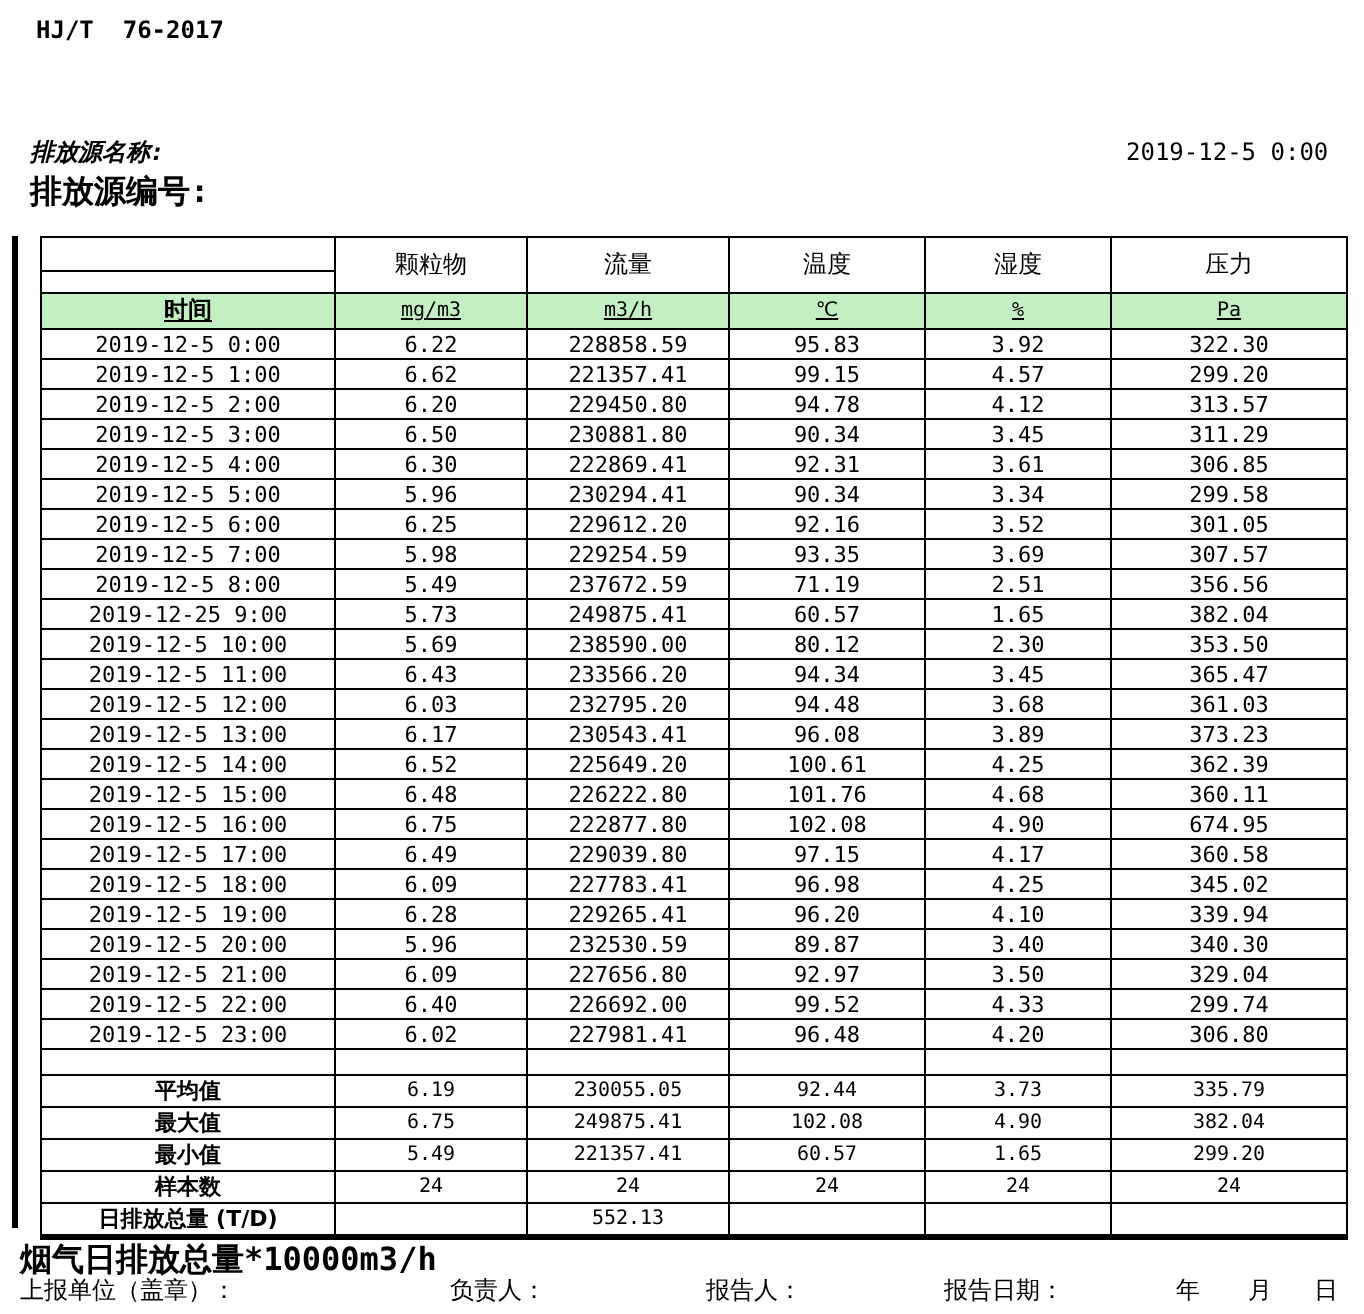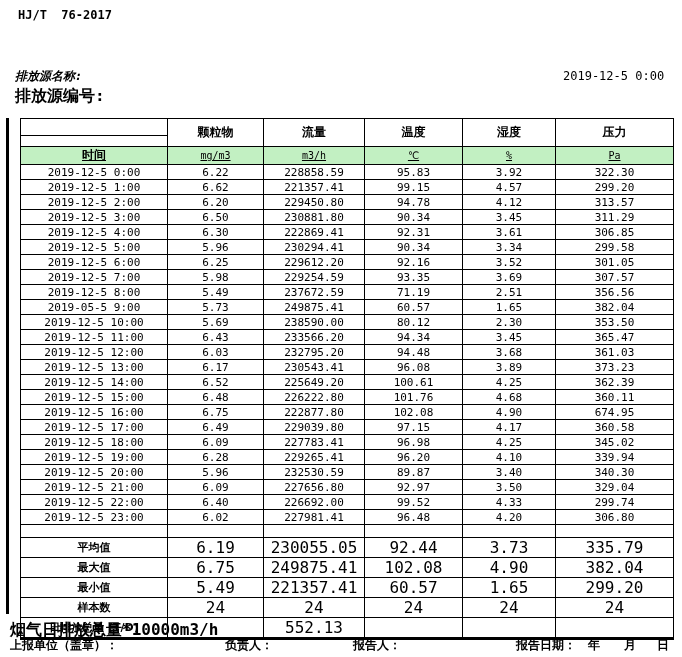--- a/index.html
+++ b/index.html
@@ -18,32 +18,32 @@
   .left-bar { position:absolute; left:6px; top:118px; width:3px; height:496px; background:#000; }
 
   table.report {
     position:absolute; left:20px; top:118px; width:653px;
     border-collapse:collapse; table-layout:fixed;
     border:1px solid #000; border-bottom:3px solid #000;
   }
   table.report td { border:1px solid #000; padding:0; text-align:center; overflow:hidden; }
   tr.h1 td { height:16px; }
   tr.h2 td { height:10px; }
-  td.pollutant-head { font-size:12px; font-weight:bold; font-family:"DejaVu Sans",sans-serif; }
+  td.pollutant-head { font-size:12px; font-weight:normal; font-family:"DejaVu Sans",sans-serif; }
   tr.unit-row td { height:15px; background:var(--unit-bg,#c2f0c2); font-size:10px;text-decoration:underline; }
   tr.unit-row td.time-head { font-size:12px; font-weight:bold; font-family:"DejaVu Sans",sans-serif; }
   tr.data-row td { height:14px; font-size:11px; }
   tr.spacer-row td { height:12px; }
-  tr.summary-row td { height:14px; font-size:16px; }
+  tr.summary-row td { height:14px; font-size:10px; }
   tr.summary-row td.sum-label { font-weight:bold; font-family:"DejaVu Sans",sans-serif; font-size:11px; }
 
   .foot-note { left:10px; top:620px; font-size:16px; font-weight:bold; }
-  .foot-line span { position:absolute; top:637px; font-size:12px; font-weight:bold; white-space:pre; font-family:"DejaVu Sans",sans-serif; }
+  .foot-line span { position:absolute; top:637px; font-size:12px; font-weight:normal; white-space:pre; font-family:"DejaVu Sans",sans-serif; }
   .f-unit { left:10px; }  .f-resp { left:225px; } .f-reporter { left:353px; }
-  .f-date { left:516px; } .f-year { left:588px; } .f-month { left:624px; } .f-day { left:657px; }
+  .f-date { left:472px; } .f-year { left:588px; } .f-month { left:624px; } .f-day { left:657px; }
 </style>
 </head>
 <body>
 
 <div class="page">
 
   <div class="abs std-no">HJ/T  76-2017</div>
   <div class="abs src-name">排放源名称:</div>
   <div class="abs src-id">排放源编号:</div>
   <div class="abs dt">2019-12-5 0:00</div>
@@ -147,21 +147,21 @@
         </tr>
         <tr class="data-row">
           <td class="time-cell">2019-12-5 8:00</td>
           <td class="value-cell">5.49</td>
           <td class="value-cell">237672.59</td>
           <td class="value-cell">71.19</td>
           <td class="value-cell">2.51</td>
           <td class="value-cell">356.56</td>
         </tr>
         <tr class="data-row">
-          <td class="time-cell">2019-05-5 9:00</td>
+          <td class="time-cell">2019-12-25 9:00</td>
           <td class="value-cell">5.73</td>
           <td class="value-cell">249875.41</td>
           <td class="value-cell">60.57</td>
           <td class="value-cell">1.65</td>
           <td class="value-cell">382.04</td>
         </tr>
         <tr class="data-row">
           <td class="time-cell">2019-12-5 10:00</td>
           <td class="value-cell">5.69</td>
           <td class="value-cell">238590.00</td>

